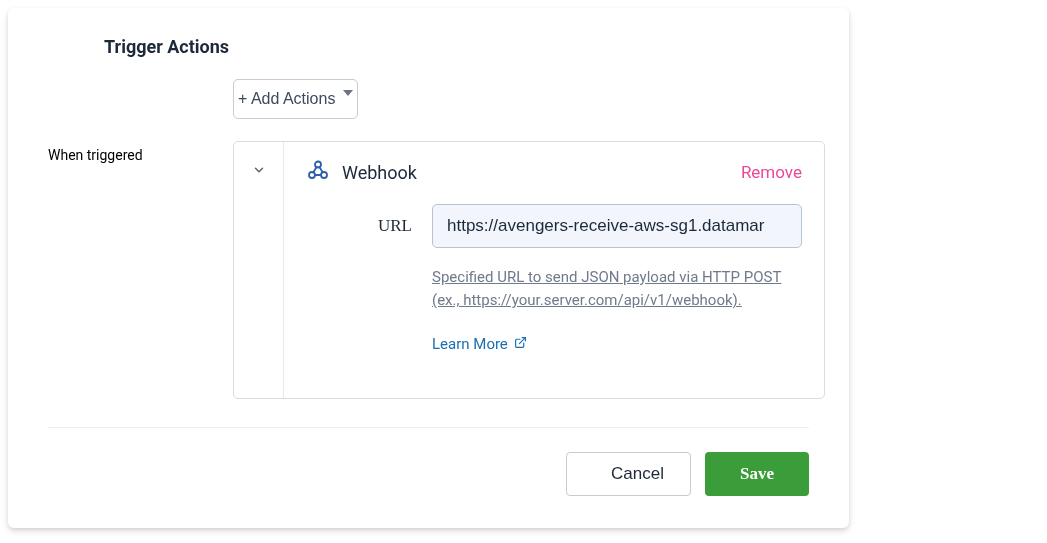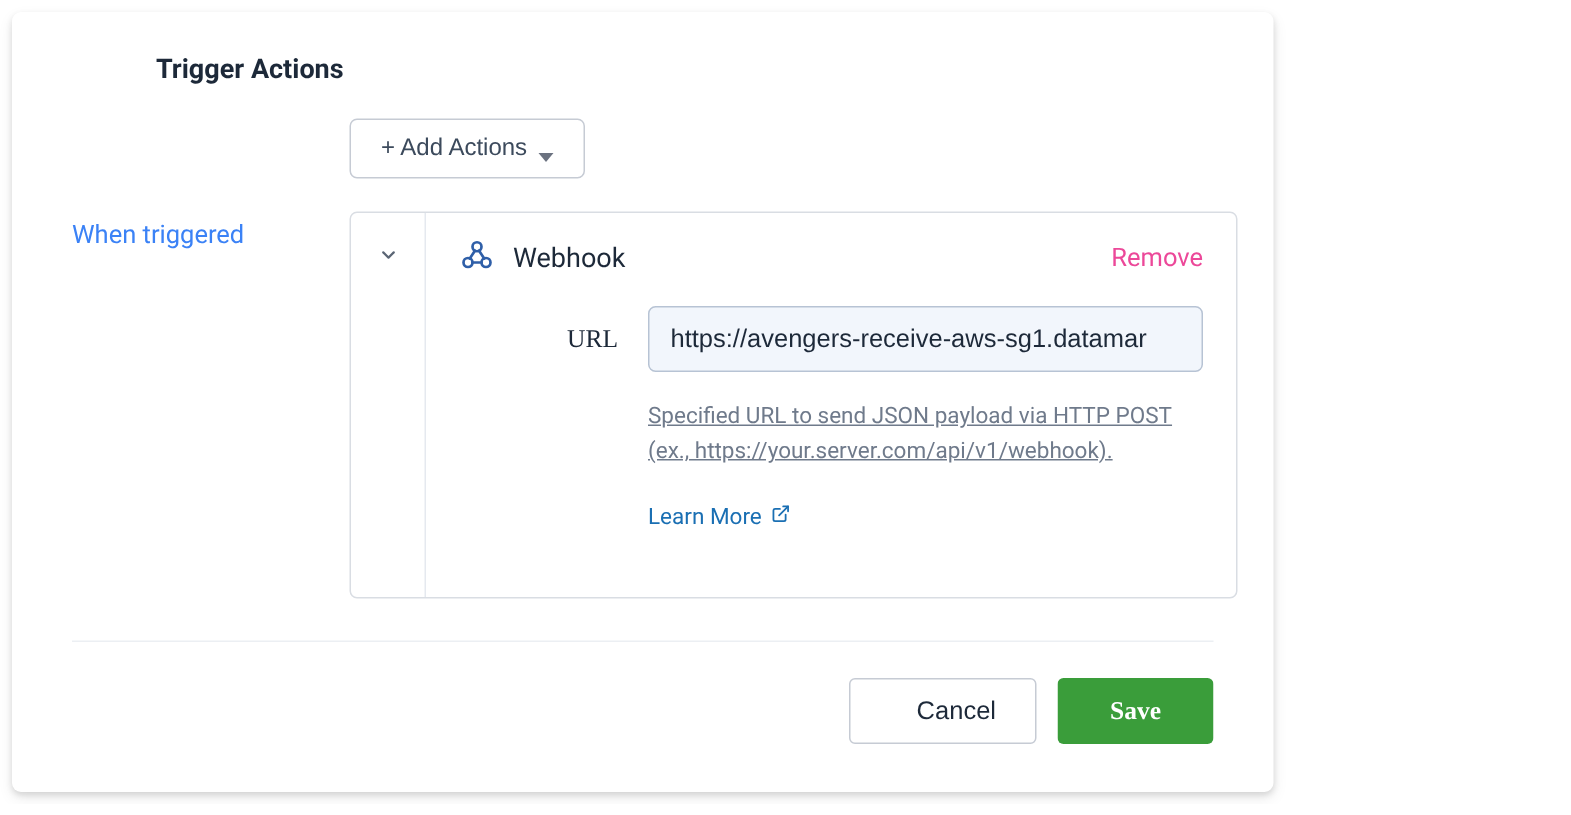--- a/index.html
+++ b/index.html
@@ -27,35 +27,35 @@
       margin-bottom: 22px;
     }
     .content-row {
       display: flex;
       align-items: flex-start;
     }
     .left-label {
       width: 185px;
       padding-left: 0;
       padding-top: 68px;
-      font-size: 17px;
-      color: #3b82f6;
+      font-size: 14px;
+      color: #000000;
       flex-shrink: 0;
     }
     .right-col {
       flex: 1;
     }
     .add-actions-btn {
       display: inline-flex;
-      align-items: flex-end;
+      align-items: flex-start;
       gap: 6px;
       background: #fff;
       border: 1.5px solid #c6cbd4;
       border-radius: 5px;
-      padding: 10px 20px;
+      padding: 10px 4px;
       font-size: 16px;
       color: #3c4a5c;
       cursor: pointer;
       margin-bottom: 22px;
     }
     .caret-down {
       width: 0; height: 0;
       border-left: 5px solid transparent;
       border-right: 5px solid transparent;
       border-top: 6px solid #6b7280;

